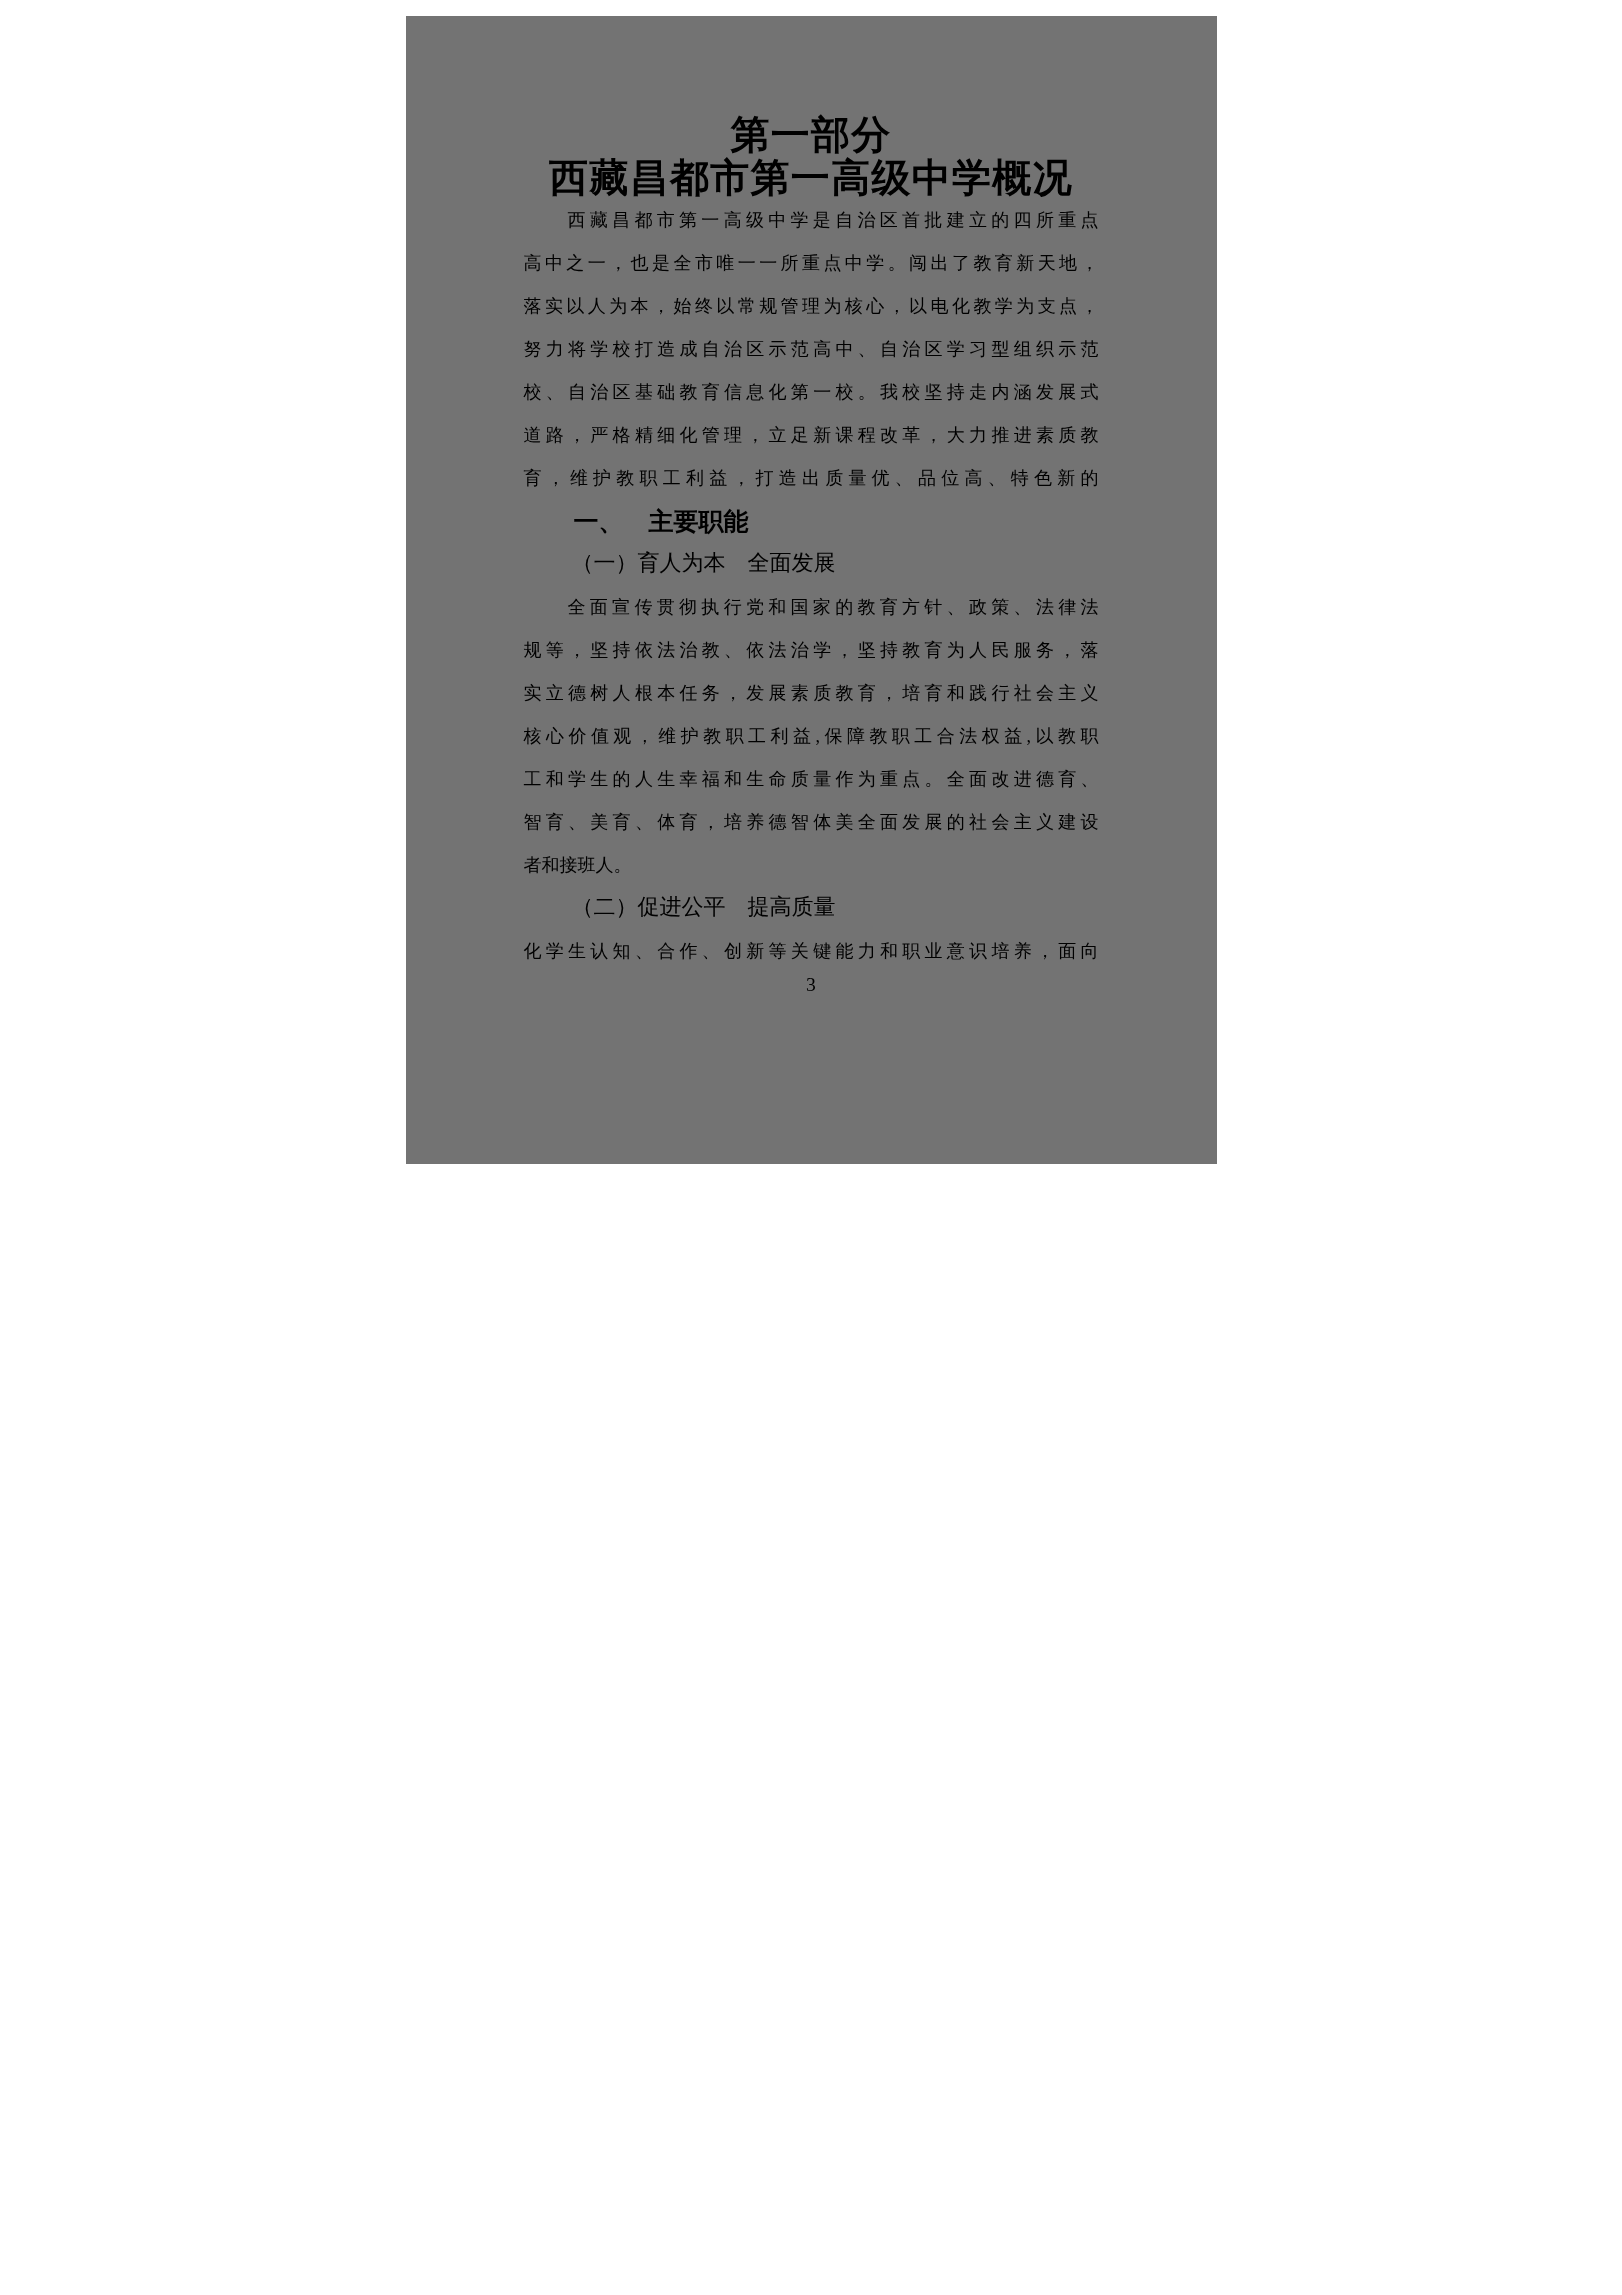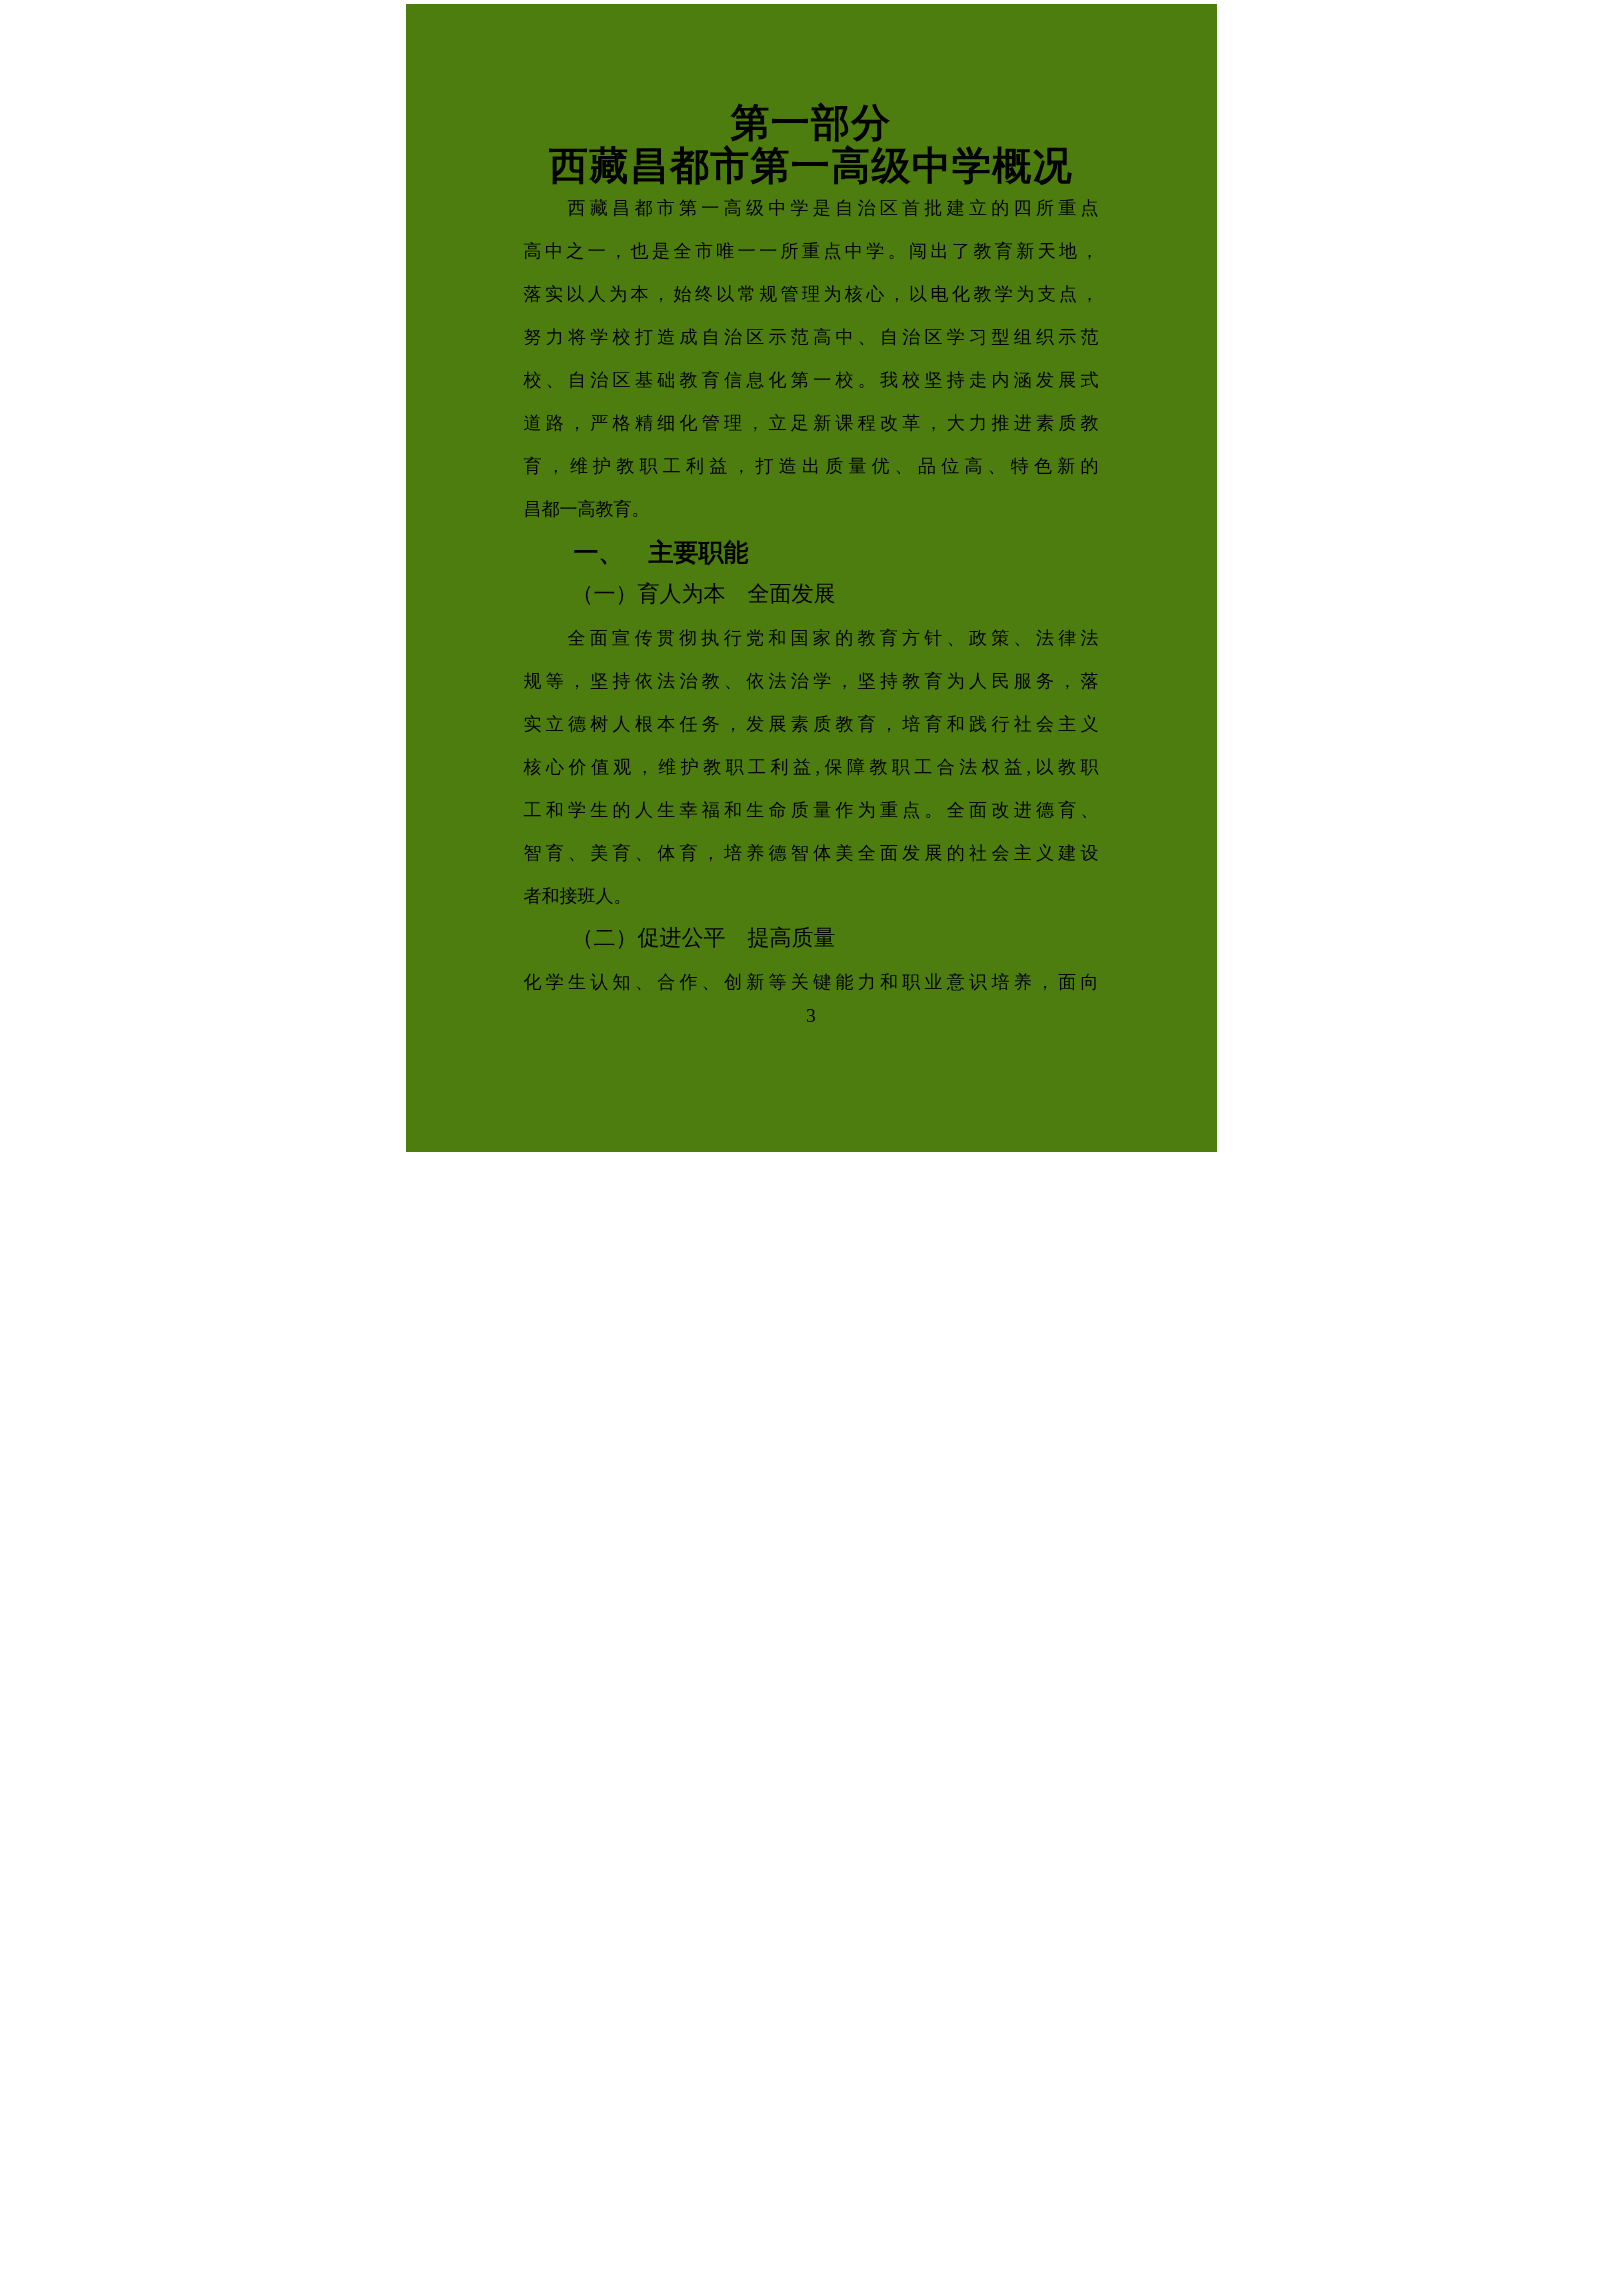--- a/index.html
+++ b/index.html
@@ -4,24 +4,24 @@
 <style>
   html, body {
     margin: 0;
     padding: 0;
     background: #ffffff;
   }
   .page {
     position: relative;
     width: 811px;
     height: 1148px;
-    margin: 4px auto;
+    margin: 16px auto;
     box-sizing: border-box;
     padding: 97px 118px 0 118px;
-    background: #4d7c0f;
+    background: #737373;
     color: #000000;
     overflow: hidden;
   }
   .line {
     height: 43px;
     line-height: 43px;
     white-space: pre-wrap;
   }
   .title {
     font-family: "Liberation Sans", "DejaVu Sans", sans-serif;
@@ -69,21 +69,20 @@
   <div>
       <div class="line title">第一部分</div>
       <div class="line title">西藏昌都市第一高级中学概况</div>
       <div class="line body justify indent">西藏昌都市第一高级中学是自治区首批建立的四所重点</div>
       <div class="line body justify">高中之一，也是全市唯一一所重点中学。闯出了教育新天地，</div>
       <div class="line body justify">落实以人为本，始终以常规管理为核心，以电化教学为支点，</div>
       <div class="line body justify">努力将学校打造成自治区示范高中、自治区学习型组织示范</div>
       <div class="line body justify">校、自治区基础教育信息化第一校。我校坚持走内涵发展式</div>
       <div class="line body justify">道路，严格精细化管理，立足新课程改革，大力推进素质教</div>
       <div class="line body justify">育，维护教职工利益，打造出质量优、品位高、特色新的</div>
-      <div class="line body">昌都一高教育。</div>
       <div class="line heading">一、　主要职能</div>
       <div class="line subheading">（一）育人为本　全面发展</div>
       <div class="line body justify indent">全面宣传贯彻执行党和国家的教育方针、政策、法律法</div>
       <div class="line body justify">规等，坚持依法治教、依法治学，坚持教育为人民服务，落</div>
       <div class="line body justify">实立德树人根本任务，发展素质教育，培育和践行社会主义</div>
       <div class="line body justify">核心价值观，维护教职工利益,保障教职工合法权益,以教职</div>
       <div class="line body justify">工和学生的人生幸福和生命质量作为重点。全面改进德育、</div>
       <div class="line body justify">智育、美育、体育，培养德智体美全面发展的社会主义建设</div>
       <div class="line body">者和接班人。</div>
       <div class="line subheading">（二）促进公平　提高质量</div>

